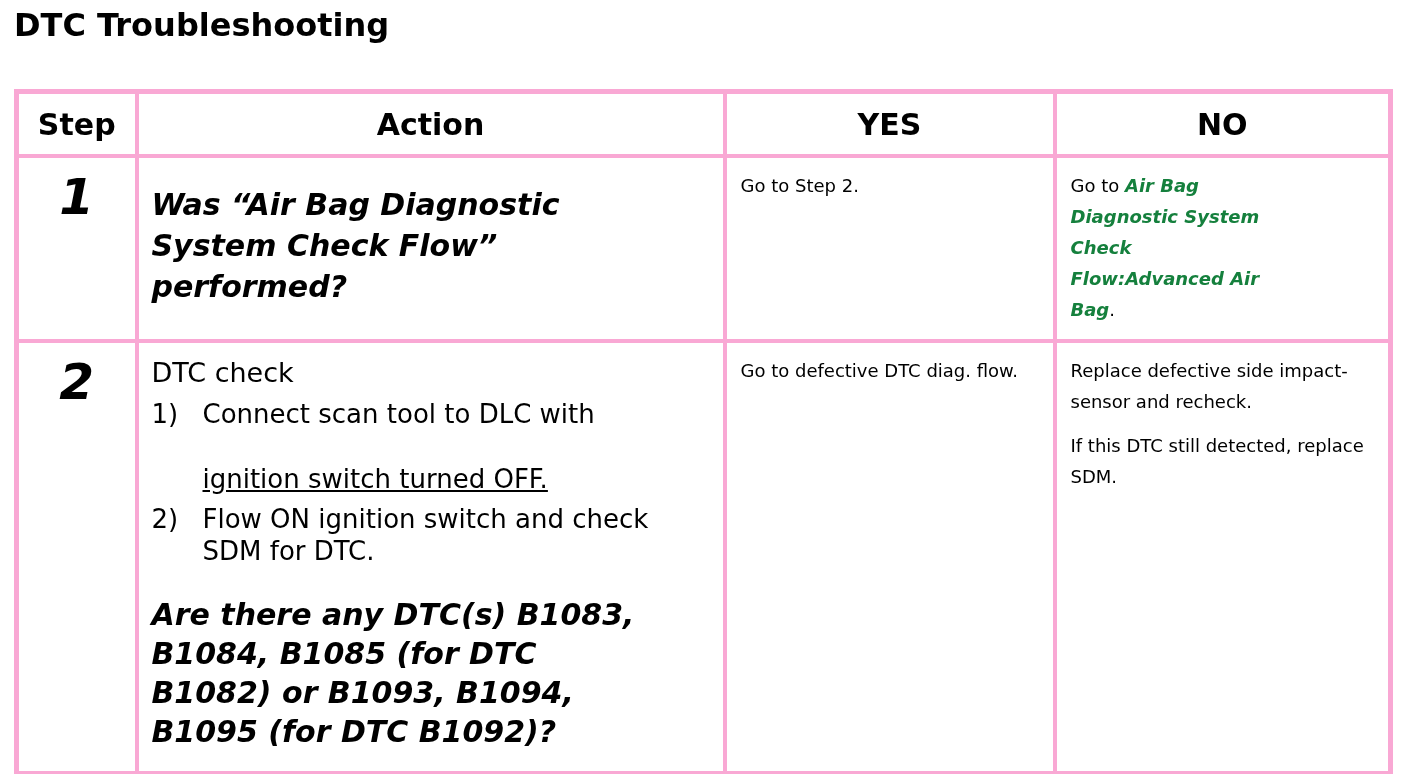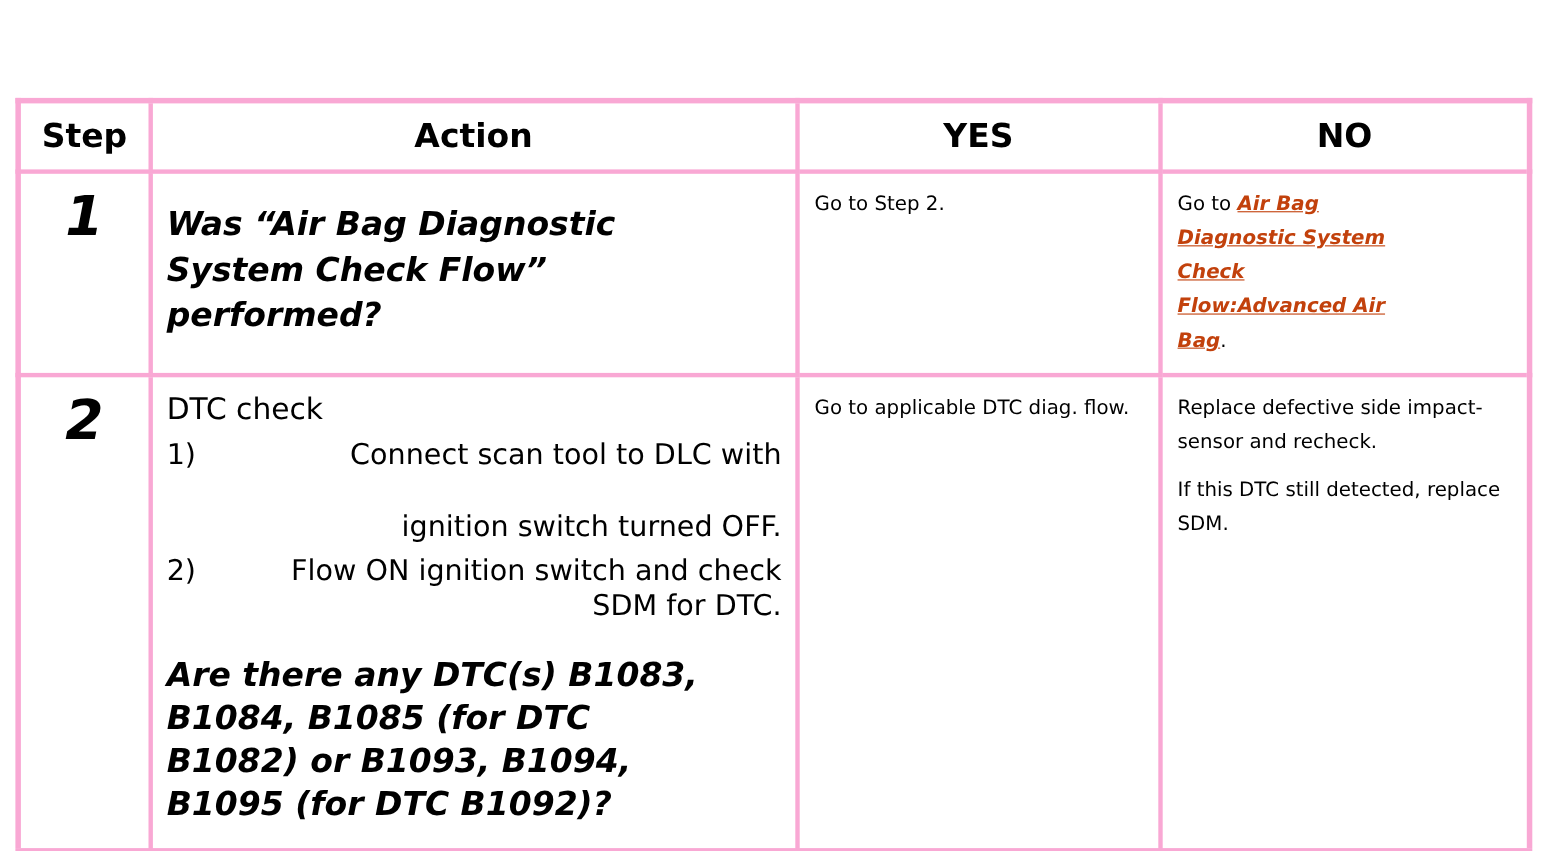--- a/index.html
+++ b/index.html
@@ -80,36 +80,36 @@
   .q2-block .q-line { line-height: 39px; }
   .action-title {
     font-size: 27px;
     font-weight: normal;
     line-height: 33px;
   }
   .num-list { margin-top: 9px; font-size: 26px; line-height: 32px; }
   .num-item { display: flex; }
   .num-item + .num-item { margin-top: 8px; }
   .num-label { width: 51px; flex: 0 0 51px; }
-  .num-text { flex: 1 1 auto; text-align: right; }
-  .line-gap { margin-top: 33px; }
+  .num-text { flex: 1 1 auto; }
+  .line-gap { margin-top: 33px; text-decoration: underline; }
   .no-line { line-height: 31px; }
   .flow-link {
     font-weight: bold;
     font-style: italic;
-    text-decoration: underline;
-    color: #c2410c;
+    color: #15803d;
   }
   .para + .para { margin-top: 13px; }
 </style>
 </head>
 <body>
 
 <div class="page">
 
+  <div class="doc-title">DTC Troubleshooting</div>
 
   <table class="dtc">
     <colgroup>
       <col style="width:120px">
       <col style="width:588px">
       <col style="width:330px">
       <col style="width:336px">
     </colgroup>
     <thead>
       <tr>
@@ -160,21 +160,21 @@
             </div>
           </div>
           <div class="q2-block">
             <div class="q-line">Are there any DTC(s) B1083,</div>
             <div class="q-line">B1084, B1085 (for DTC</div>
             <div class="q-line">B1082) or B1093, B1094,</div>
             <div class="q-line">B1095 (for DTC B1092)?</div>
           </div>
         </td>
         <td class="result-cell">
-          <span>Go to applicable DTC diag. flow.</span>
+          <span>Go to defective DTC diag. flow.</span>
         </td>
         <td class="result-cell">
           <div class="para">Replace defective side impact-sensor and recheck.</div>
           <div class="para">If this DTC still detected, replace SDM.</div>
         </td>
       </tr>
 
     </tbody>
   </table>
 </div>

